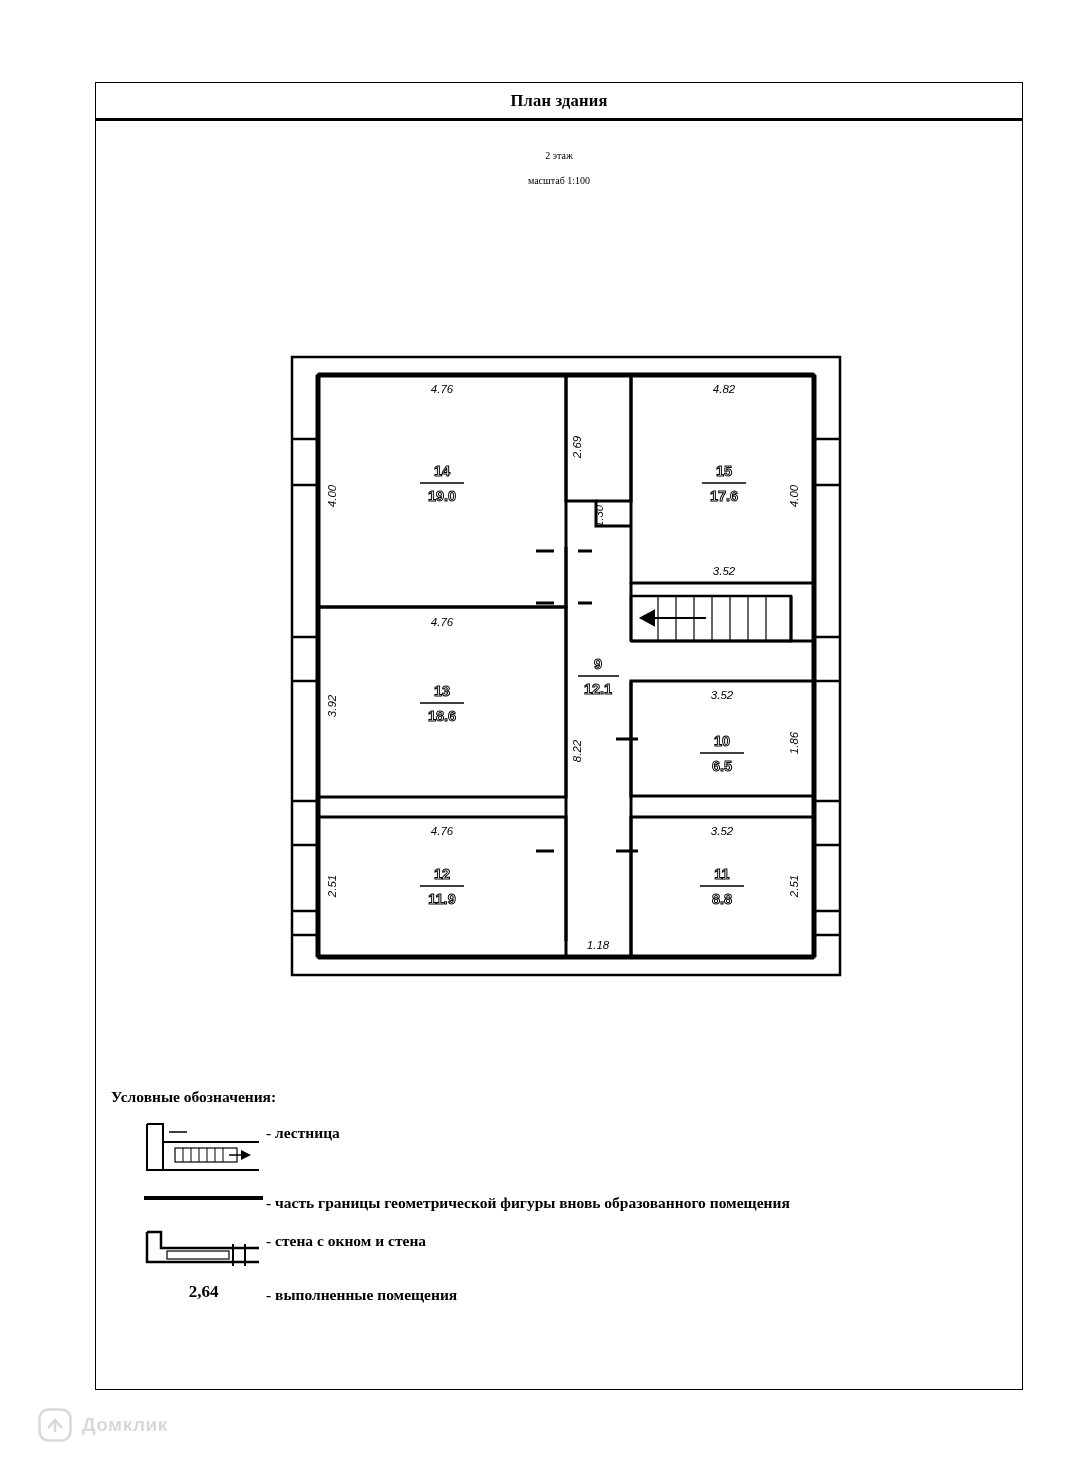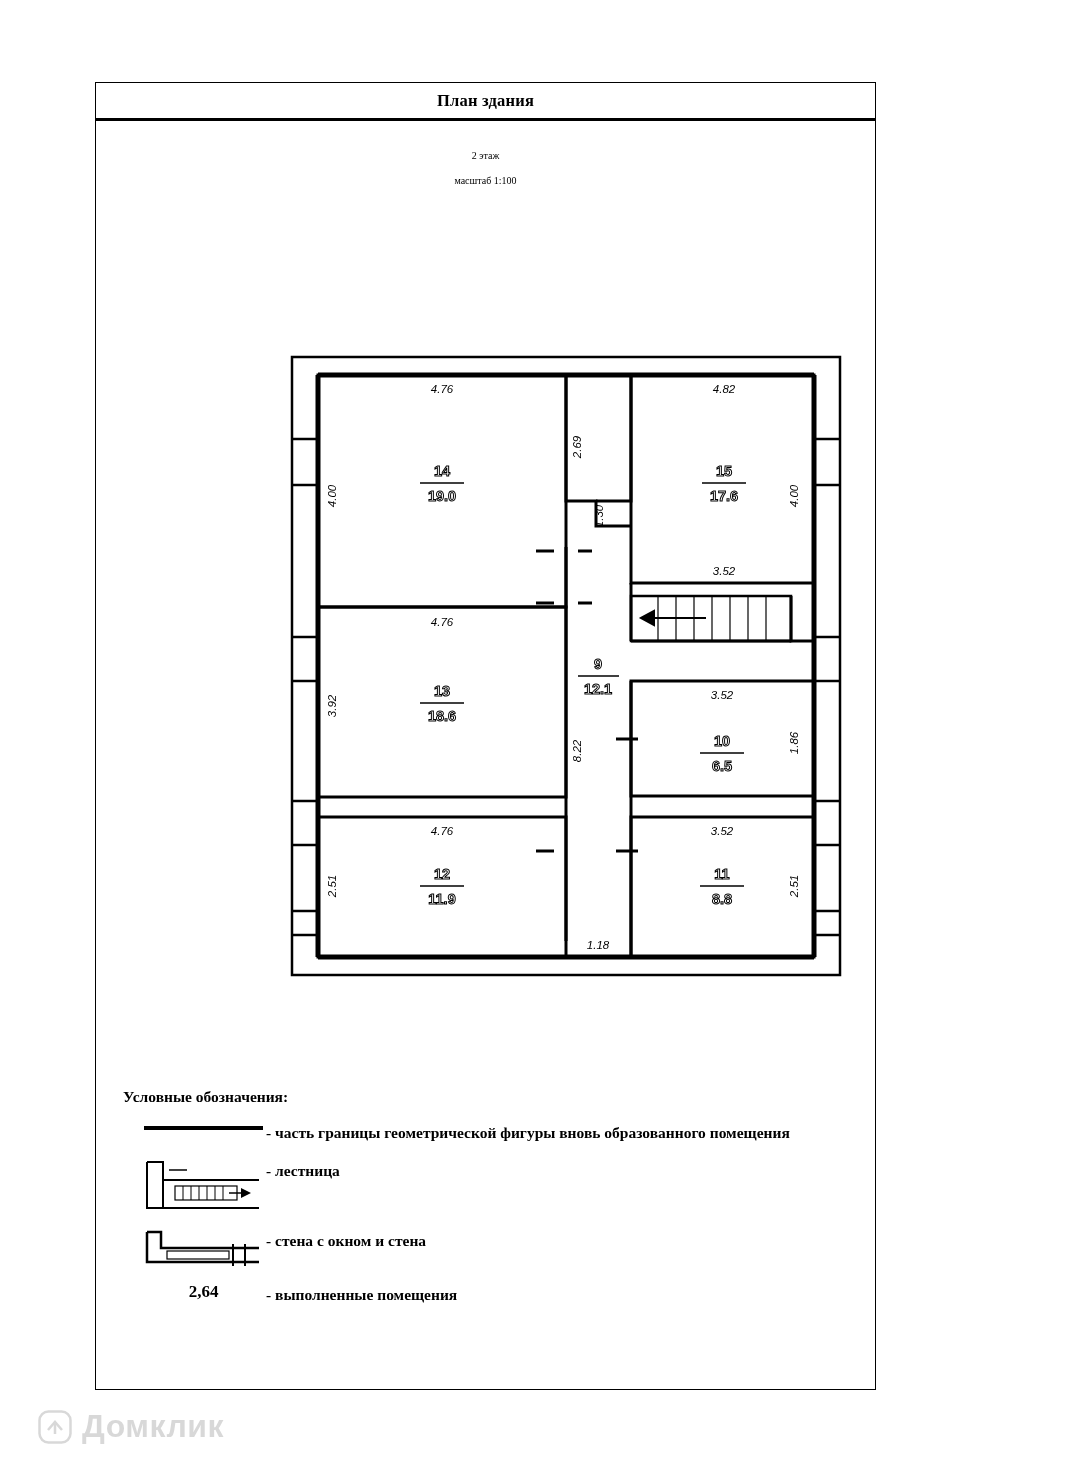--- a/index.html
+++ b/index.html
@@ -14,21 +14,21 @@
     font-family: "Liberation Serif", serif;
     color: #000;
     overflow: hidden;
   }
 
   
   #doc-frame {
     position: absolute;
     left: 95px;
     top: 82px;
-    width: 781px;
+    width: 928px;
     height: 1308px;
     border: 1px solid #000;
     box-sizing: border-box;
   }
   #title-bar {
     position: absolute;
     left: 0;
     top: 0;
     width: 100%;
     height: 38px;
@@ -66,21 +66,21 @@
   
   #legend {
     position: absolute;
     left: 15px;
     top: 1005px;
     width: 900px;
   }
   #legend-title {
     font-size: 15.5px;
     font-weight: bold;
-    margin-left: 12px;
+    margin-left: 0px;
   }
   .legend-row {
     display: flex;
     align-items: flex-start;
     margin-top: 14px;
   }
   .legend-sym {
     width: 155px;
     min-width: 155px;
     display: flex;
@@ -110,21 +110,21 @@
   #watermark {
     position: absolute;
     left: 38px;
     top: 1408px;
     display: flex;
     align-items: center;
     opacity: .18;
   }
   #watermark .wm-text {
     font-family: "Liberation Sans", sans-serif;
-    font-size: 32px;
+    font-size: 19px;
     font-weight: bold;
     color: #2b2b2b;
     margin-left: 10px;
     letter-spacing: .5px;
   }
 </style>
 </head>
 <body>
 
 <div id="doc-frame">
@@ -271,29 +271,20 @@
           <text id="d_11t" x="436" y="484">3.52</text>
           <text id="d_r11" x="0" y="0" transform="translate(512,535) rotate(-90)">2.51</text>
           <text id="d_118" x="312" y="598">1.18</text>
         </g>
       </g>
     </svg>
   </div>
 
   <div id="legend">
     <div id="legend-title">Условные обозначения:</div>
-
-    <div class="legend-row">
-      <div class="legend-sym">
-        <svg width="125" height="16" viewBox="0 0 125 16" xmlns="http://www.w3.org/2000/svg">
-          <line x1="3" y1="8" x2="122" y2="8" stroke="#000" stroke-width="4"></line>
-        </svg>
-      </div>
-      <div class="legend-text">- часть границы геометрической фигуры вновь образованного помещения</div>
-    </div>
 
     <div class="legend-row">
       <div class="legend-sym">
         <svg width="125" height="56" viewBox="0 0 125 56" xmlns="http://www.w3.org/2000/svg">
           <g fill="none" stroke="#000" stroke-width="2">
             <path d="M6 4 L6 50 L118 50"></path>
             <path d="M6 4 L22 4 L22 22 L118 22"></path>
             <path d="M22 22 L22 50"></path>
             <rect x="34" y="28" width="62" height="14" stroke-width="1.2"></rect>
           </g>
@@ -310,20 +301,29 @@
             <path d="M88 35 L108 35"></path>
             <path d="M100 30 L110 35 L100 40 Z" fill="#000" stroke="none"></path>
           </g>
         </svg>
       </div>
       <div class="legend-text">- лестница</div>
     </div>
 
     <div class="legend-row">
       <div class="legend-sym">
+        <svg width="125" height="16" viewBox="0 0 125 16" xmlns="http://www.w3.org/2000/svg">
+          <line x1="3" y1="8" x2="122" y2="8" stroke="#000" stroke-width="4"></line>
+        </svg>
+      </div>
+      <div class="legend-text">- часть границы геометрической фигуры вновь образованного помещения</div>
+    </div>
+
+    <div class="legend-row">
+      <div class="legend-sym">
         <svg width="125" height="40" viewBox="0 0 125 40" xmlns="http://www.w3.org/2000/svg">
           <g fill="none" stroke="#000">
             <path d="M6 4 L6 34 L118 34" stroke-width="2.5"></path>
             <path d="M6 4 L20 4 L20 20 L118 20" stroke-width="2.5"></path>
             <rect x="26" y="23" width="62" height="8" stroke-width="1.2"></rect>
             <path d="M92 16 L92 38" stroke-width="2"></path>
             <path d="M104 16 L104 38" stroke-width="2"></path>
           </g>
         </svg>
       </div>

